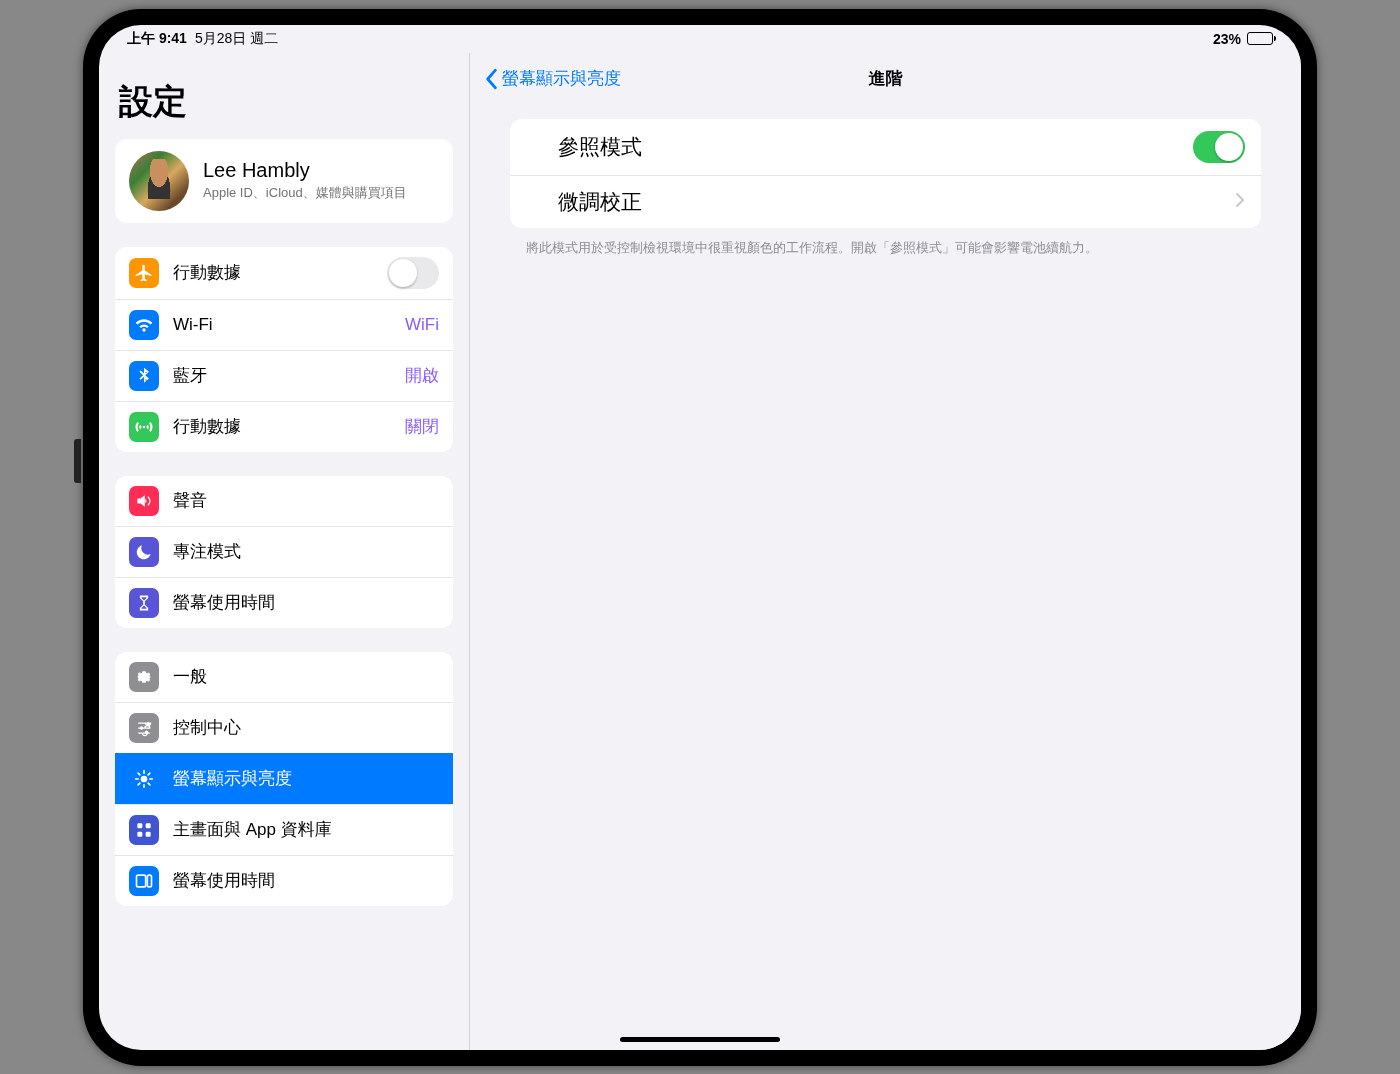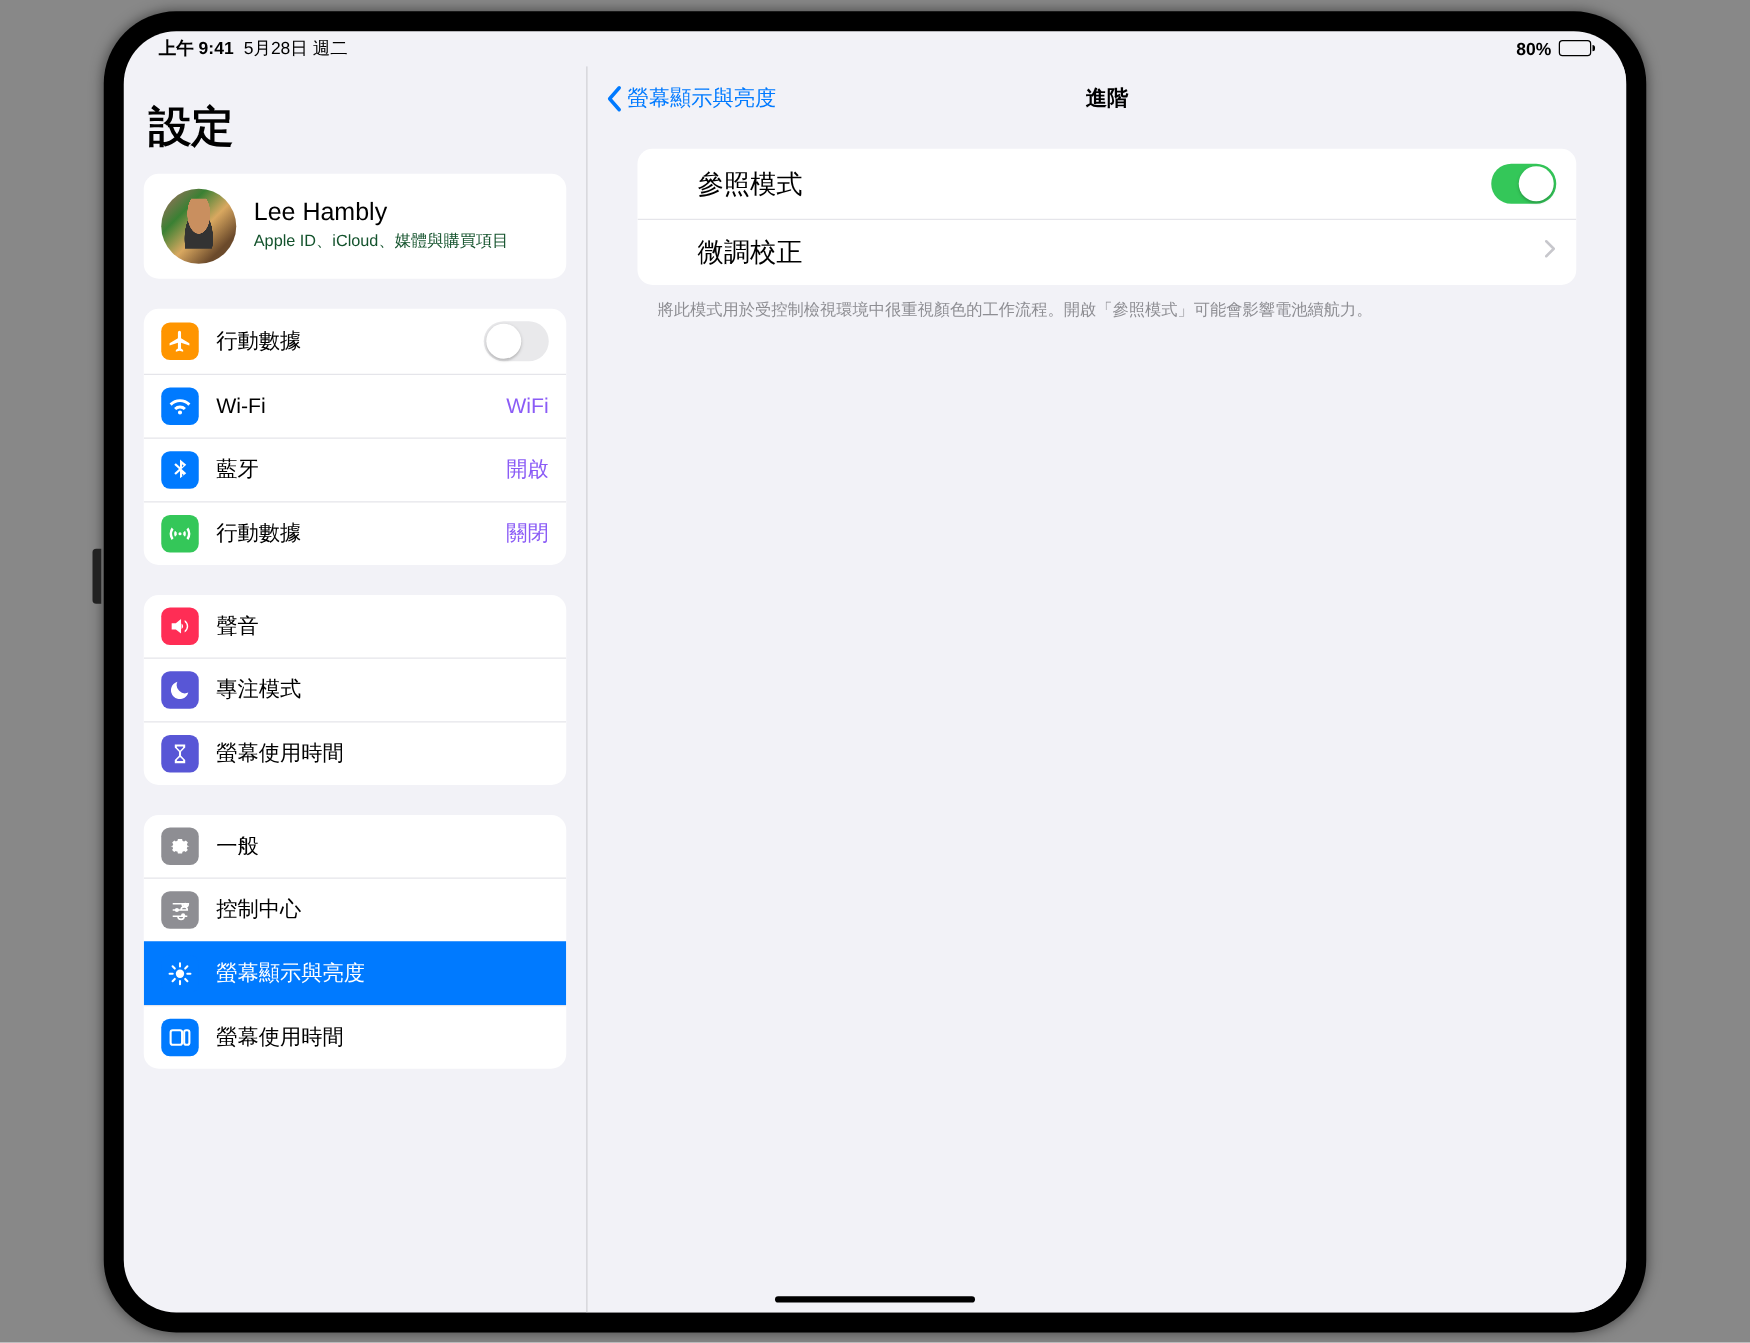--- a/index.html
+++ b/index.html
@@ -85,21 +85,21 @@
     width: 60px; height: 60px; border-radius: 50%;
     background: linear-gradient(135deg,#8b7355 10%, #3a8033 30%, #d9a860 55%, #6b4a2b 80%);
     position:relative; overflow:hidden; flex-shrink:0;
   }
   .avatar::after {
     content:""; position:absolute; left:14px; top:8px; width:32px; height:40px;
     background: radial-gradient(ellipse at 50% 30%, #c98f5f 40%, transparent 41%),
                 radial-gradient(ellipse at 50% 80%, #333 50%, transparent 51%);
   }
   .account-name { font-size: 20px; font-weight:500; }
-  .account-sub { font-size: 13px; color:#14532d; margin-top:2px;}
+  .account-sub { font-size: 13px; color:#737373; margin-top:2px;}
   .row {
     display:flex; align-items:center; padding: 10px 14px; gap: 14px;
     border-top: 0.5px solid #e5e5ea;
     min-height: 45px;
   }
   .card .row:first-child { border-top:none; }
   .row.selected { background:#007aff; color:#fff; border-top-color:transparent;}
   .row.selected .icon { box-shadow:none; }
   .icon {
     width: 30px; height: 30px; border-radius: 7px; display:flex; align-items:center; justify-content:center; flex-shrink:0;
@@ -156,21 +156,21 @@
       <div class="status-left">
         <span>上午 9:41</span>
         <span style="font-weight:500;">5月28日 週二</span>
       </div>
       <div class="status-right">
         <span>
           <svg viewBox="0 0 20 14">
               <path d="M10 12.5a1.5 1.5 0 100-3 1.5 1.5 0 000 3zM5 7.5a7 7 0 0110 0l-1.8 1.8a4.5 4.5 0 00-6.4 0L5 7.5zM1.5 4a12 12 0 0117 0L16.7 5.8a9.5 9.5 0 00-13.4 0L1.5 4z" fill="#000"></path>
             </svg>
         </span>
-        <span>80%</span>
+        <span>23%</span>
         <span class="battery"><span class="battery-fill"></span></span>
       </div>
     </div>
 
     <div class="content">
 
       <div class="sidebar">
         <h1>設定</h1>
 
         <div class="card">
@@ -272,20 +272,31 @@
             <span class="row-label">控制中心</span>
           </div>
           <div class="row selected">
             <span class="icon" style="background:#007aff">
               <svg viewBox="0 0 24 24" fill="#fff">
                   <circle cx="12" cy="12" r="4"></circle>
                   <path d="M12 2v3M12 19v3M2 12h3M19 12h3M4.9 4.9l2.1 2.1M17 17l2.1 2.1M4.9 19.1L7 17M17 7l2.1-2.1" stroke="#fff" stroke-width="2" stroke-linecap="round"></path>
                 </svg>
             </span>
             <span class="row-label">螢幕顯示與亮度</span>
+          </div>
+          <div class="row">
+            <span class="icon" style="background:#4155d0">
+              <svg viewBox="0 0 24 24" fill="#fff">
+                  <rect x="4" y="4" width="6" height="6" rx="1.5"></rect>
+                  <rect x="14" y="4" width="6" height="6" rx="1.5"></rect>
+                  <rect x="4" y="14" width="6" height="6" rx="1.5"></rect>
+                  <rect x="14" y="14" width="6" height="6" rx="1.5"></rect>
+                </svg>
+            </span>
+            <span class="row-label">主畫面與 App 資料庫</span>
           </div>
           <div class="row">
             <span class="icon" style="background:#007aff">
               <svg viewBox="0 0 24 24" fill="none" stroke="#fff" stroke-width="2">
                   <rect x="3" y="5" width="11" height="14" rx="2"></rect>
                   <rect x="16" y="5" width="5" height="14" rx="2"></rect>
                 </svg>
             </span>
             <span class="row-label">螢幕使用時間</span>
           </div>

